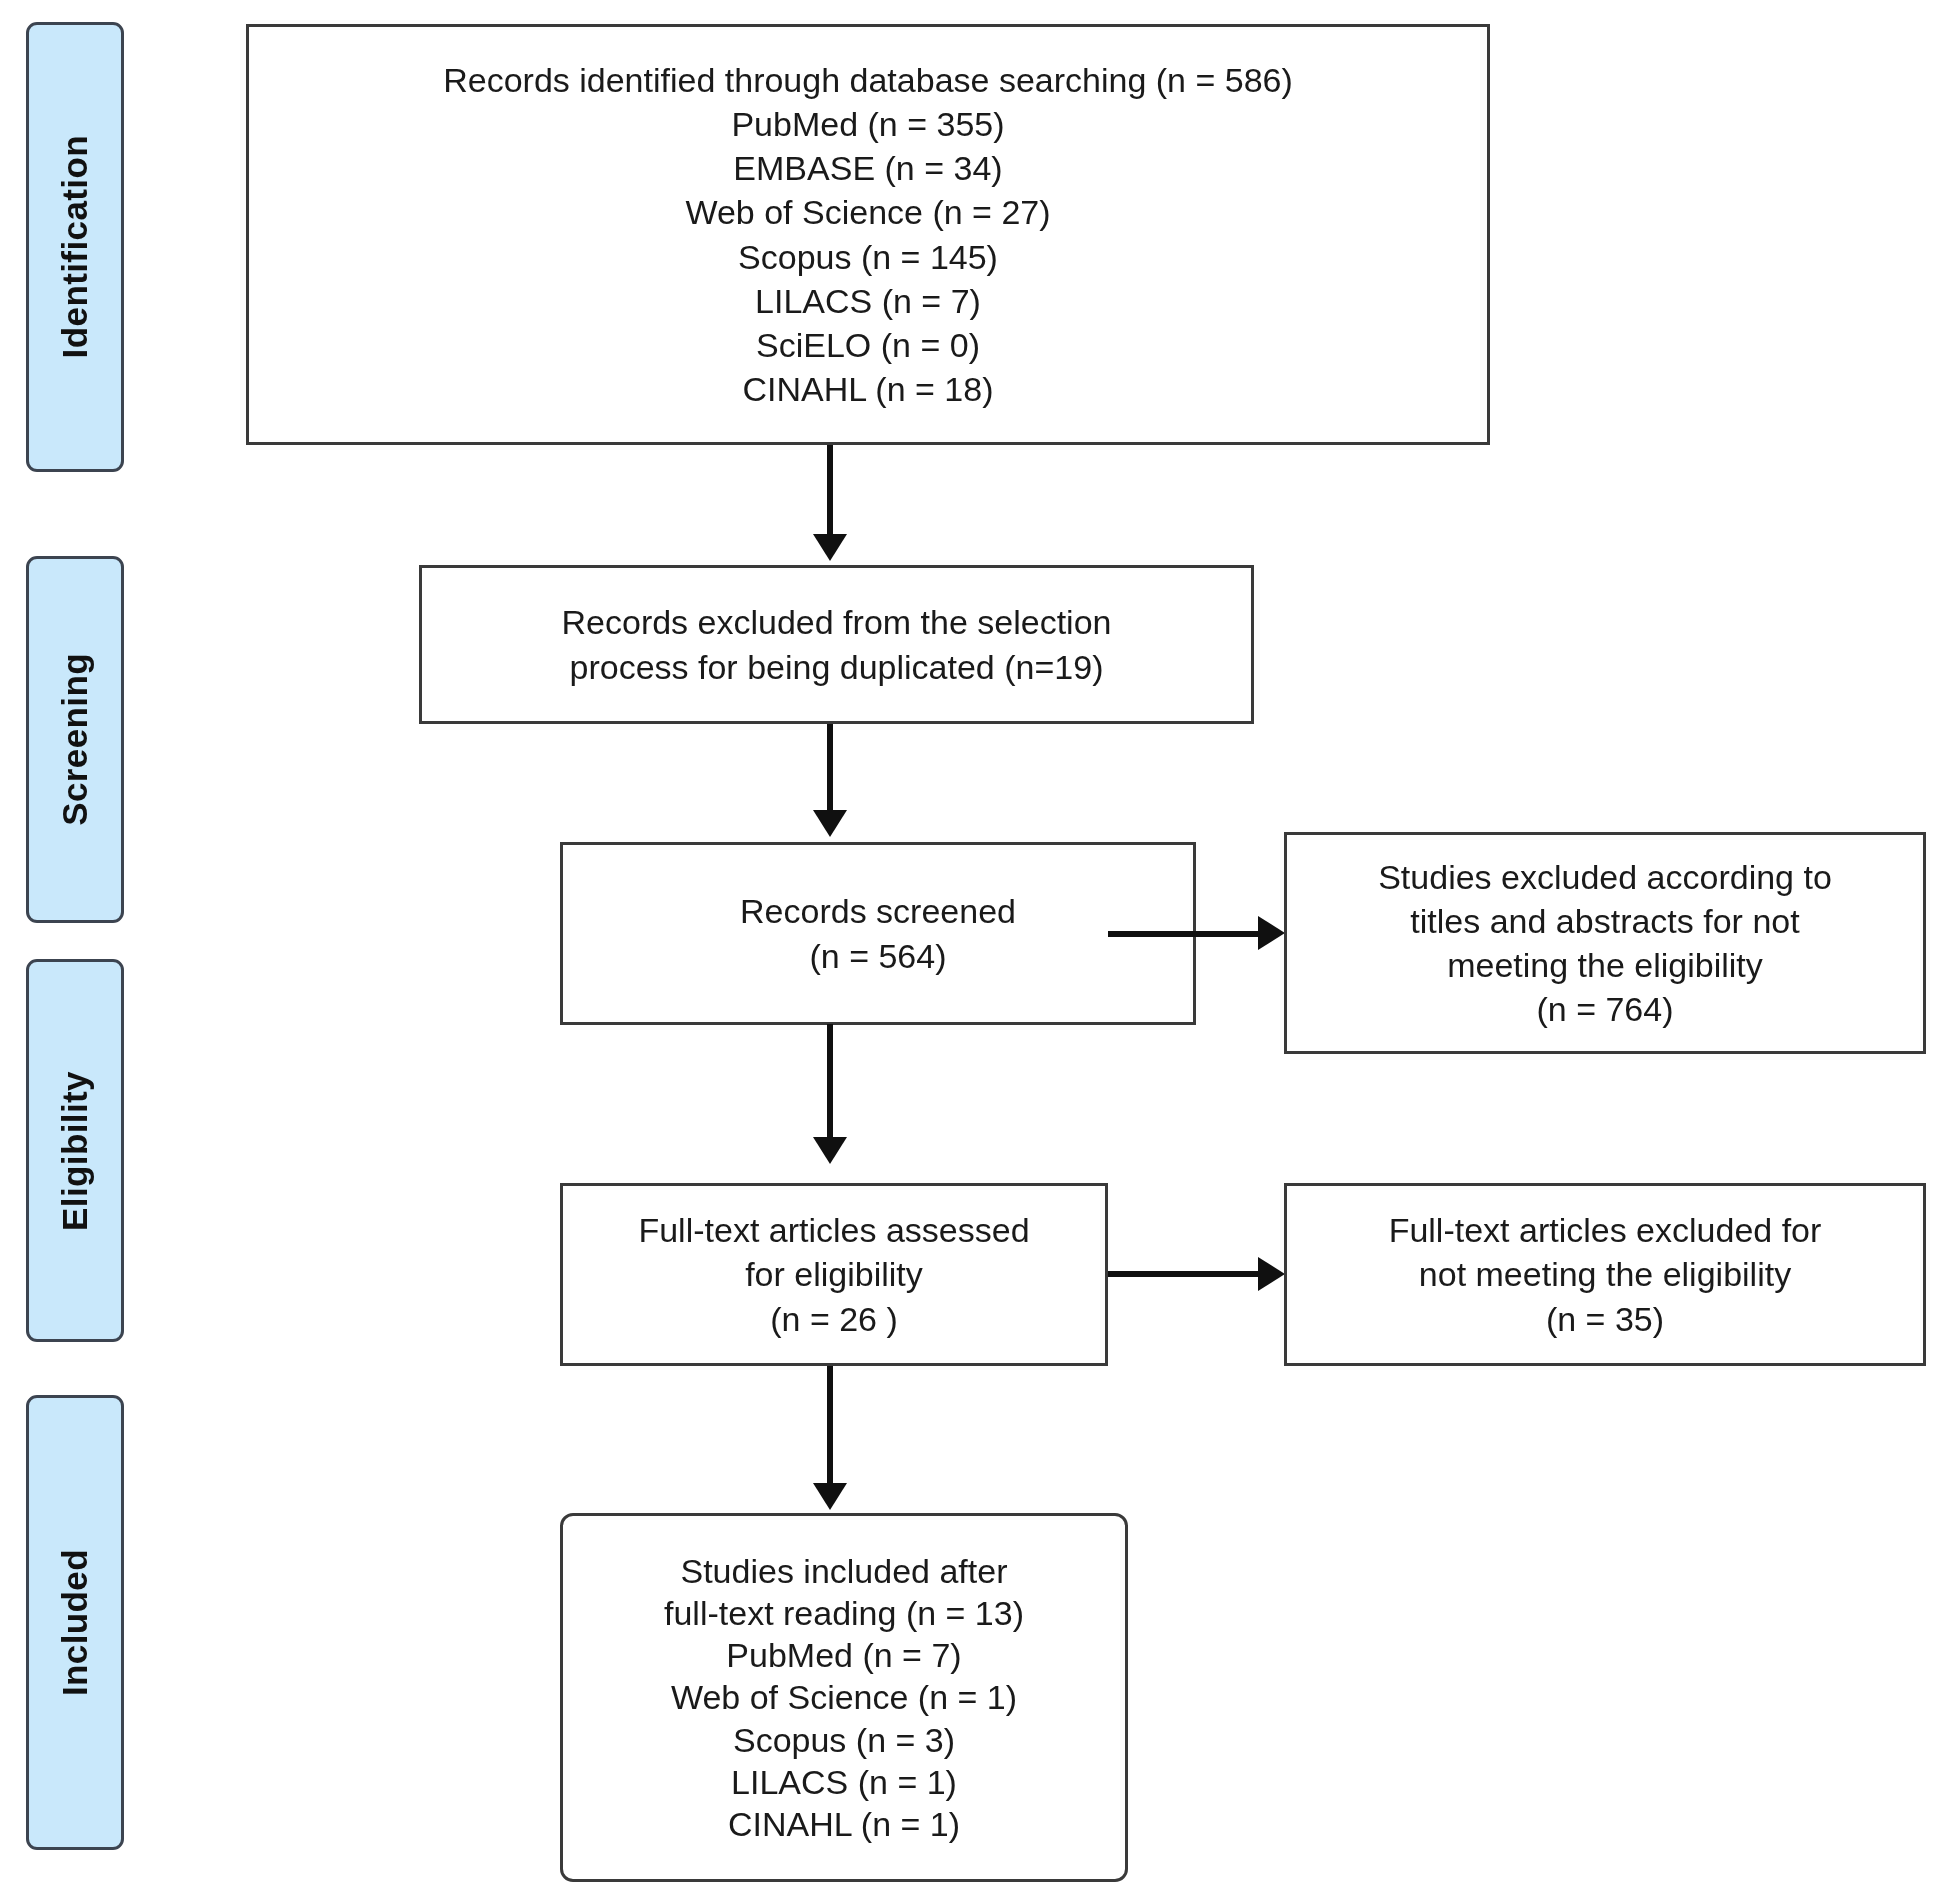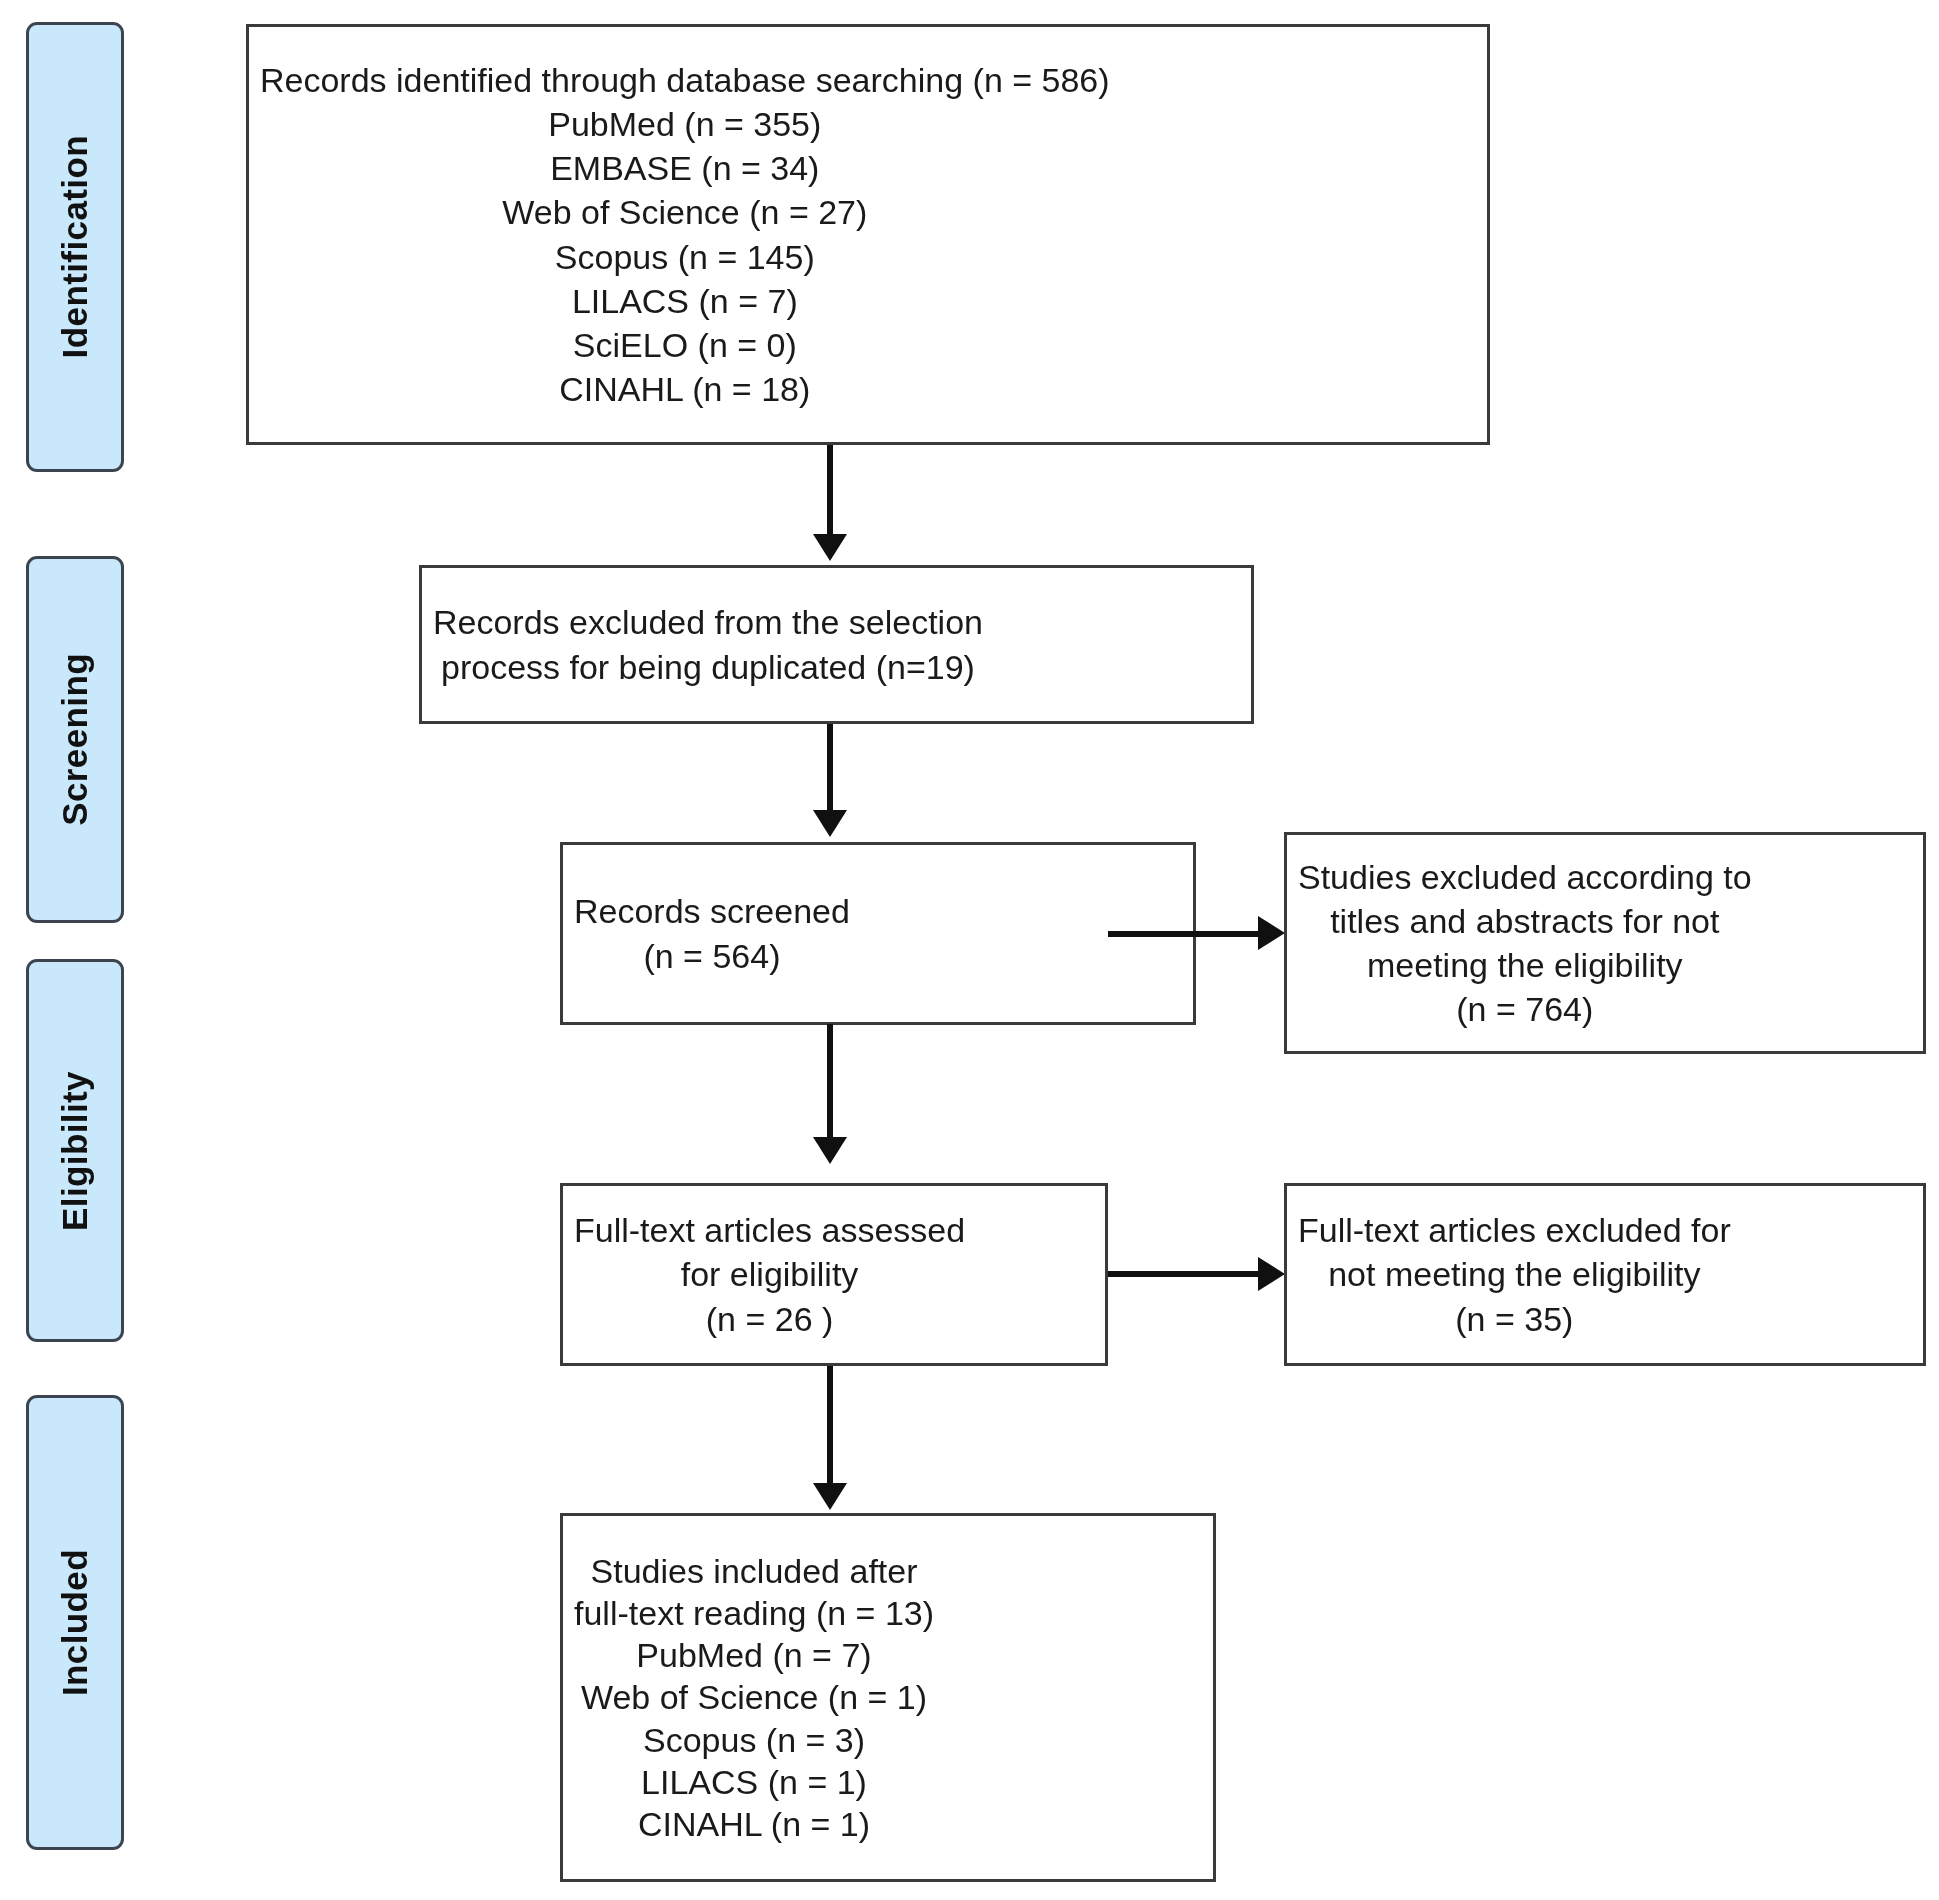--- a/index.html
+++ b/index.html
@@ -41,21 +41,21 @@
     white-space: nowrap;
   }
 
   
   .flow-box {
     position: absolute;
     background: #ffffff;
     border: 3.2px solid #3a3a3a;
     display: flex;
     align-items: center;
-    justify-content: flex-start;
+    justify-content: center;
     text-align: center;
     padding: 21px 11px;
   }
   .flow-box .box-text {
     font-size: 34px;
     line-height: 1.30;
     color: #1a1a1a;
     white-space: pre-line;
   }
   .flow-box.tight .box-text { line-height: 1.24; }
@@ -160,21 +160,21 @@
 
   <div class="flow-box" style="left:1284px; top:1183px; width:642px; height:183px;">
     <div class="box-text">Full-text articles excluded for
 not meeting the eligibility
 (n = 35)</div>
   </div>
 
   <div class="v-line" style="left:827px; top:1366px; width:5.6px; height:121px;"></div>
   <div class="arrow-down" style="left:813px; top:1483px;"></div>
 
-  <div class="flow-box tight" style="left:560px; top:1513px; width:656px; height:369px;">
+  <div class="flow-box tight" style="left:560px; top:1513px; width:568px; height:369px;border-radius:13px;">
     <div class="box-text">Studies included  after
 full-text reading (n = 13)
 PubMed (n = 7)
 Web of Science (n = 1)
 Scopus (n = 3)
 LILACS (n = 1)
 CINAHL (n = 1)</div>
   </div>
 
 </div>

